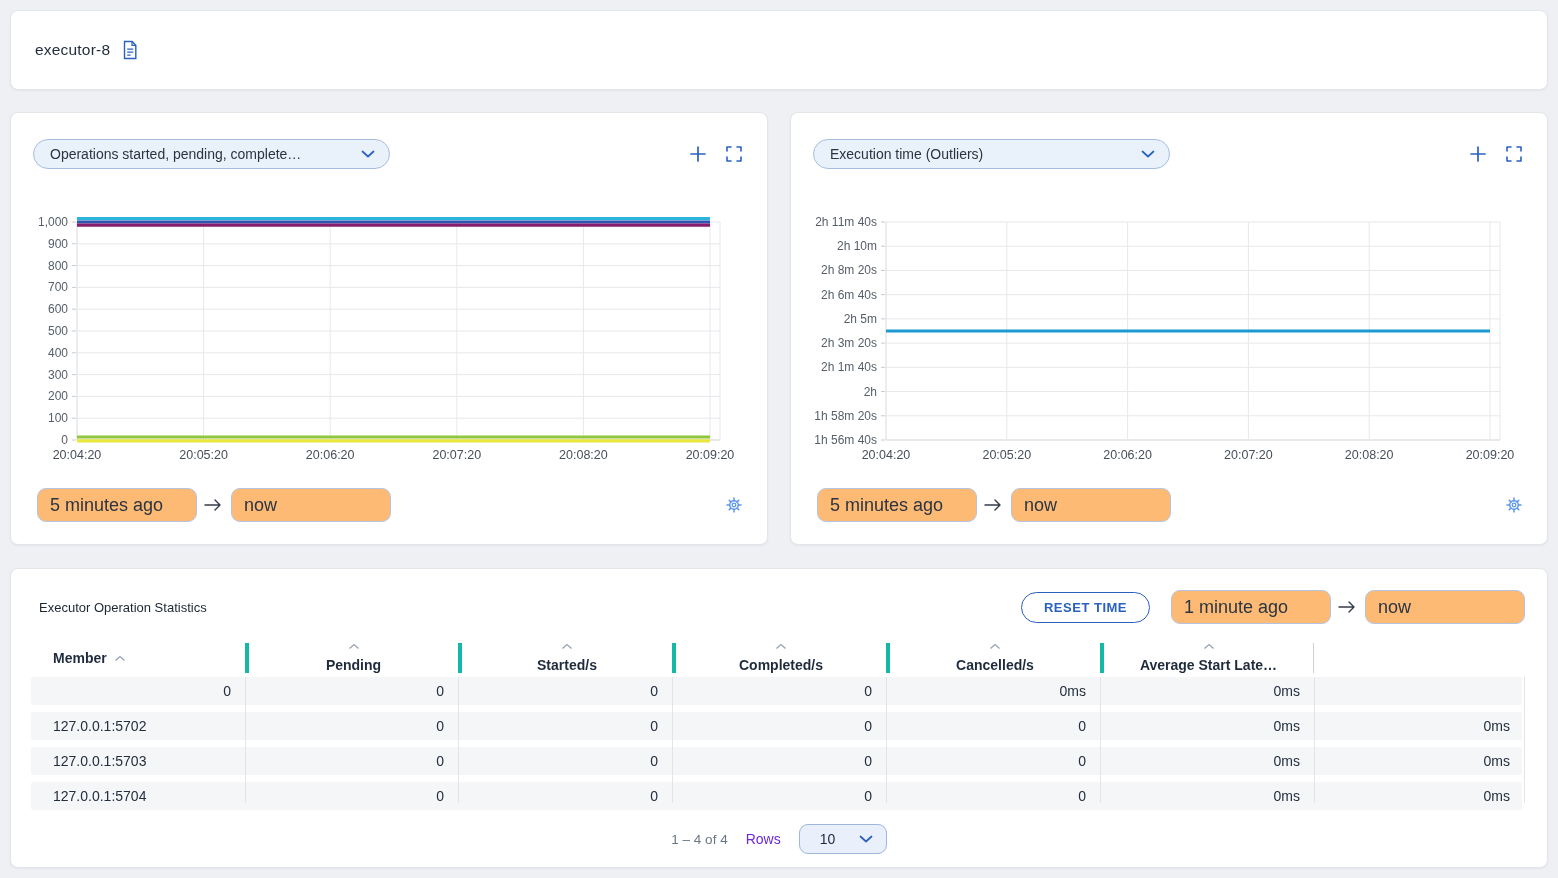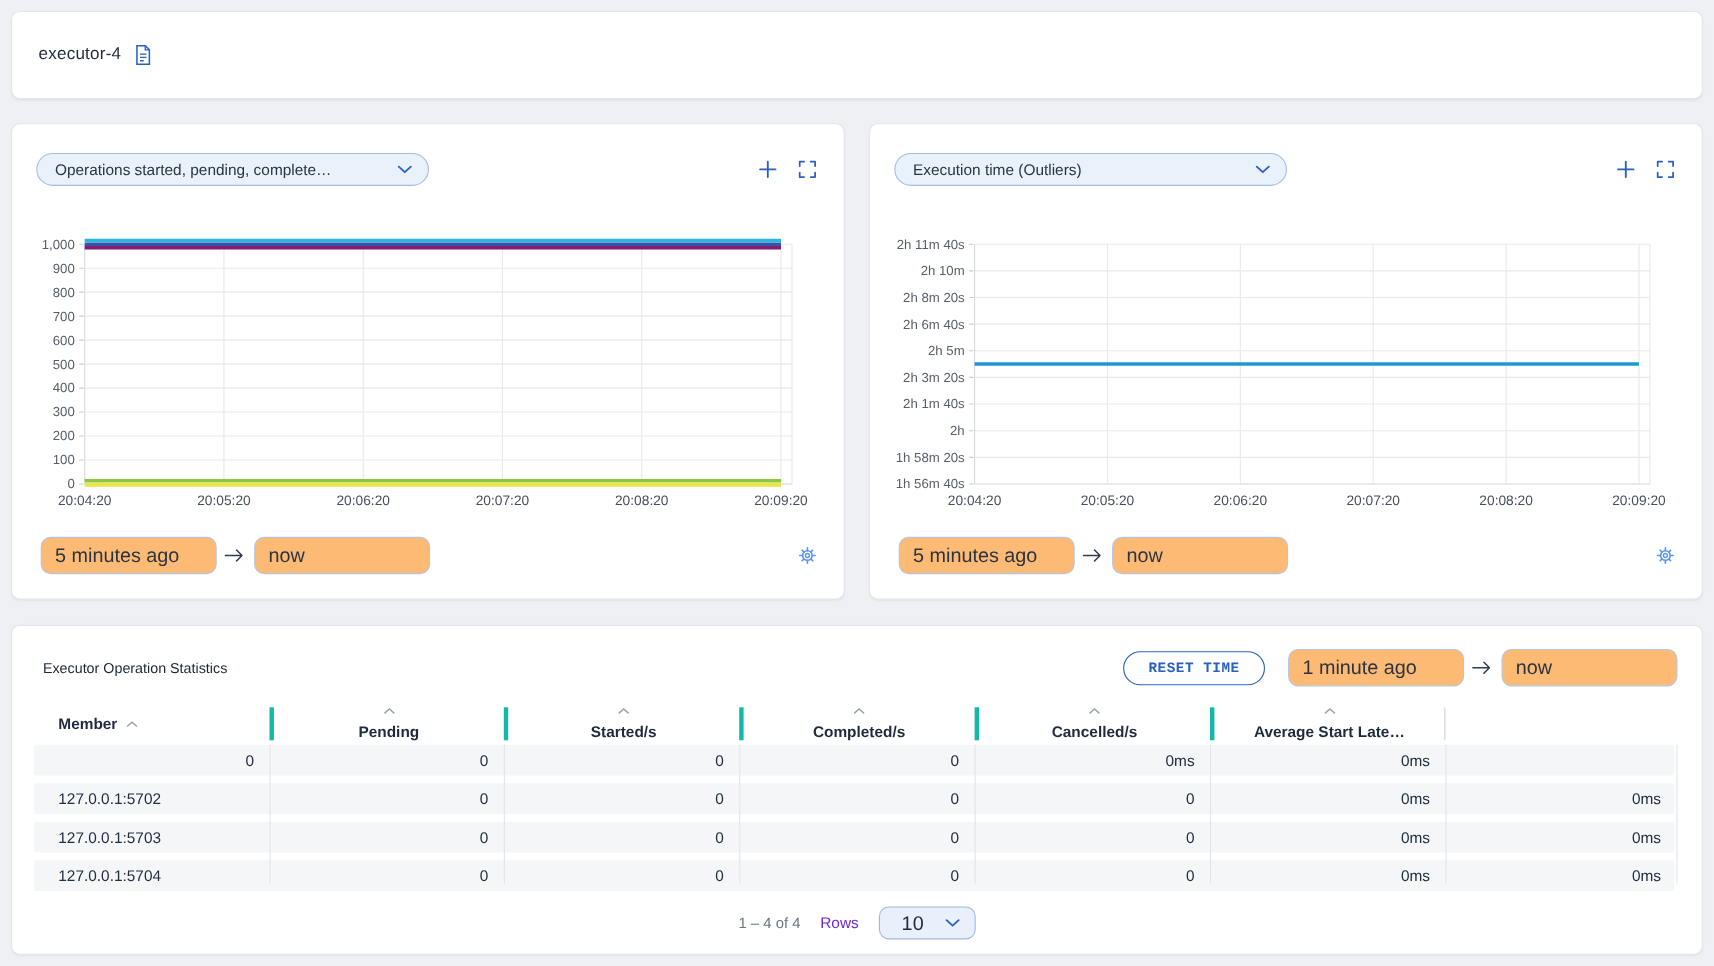--- a/index.html
+++ b/index.html
@@ -49,21 +49,21 @@
   
   #stats-card { left:10px; top:568px; width:1538px; height:300px; }
   .stats-head { display:flex; align-items:center; padding:21px 22px 0 28px; }
   .stats-title { font-size:13px; color:#1c2733; }
   .stats-head .right { margin-left:auto; display:flex; align-items:center; gap:7px; }
   .reset-btn {
     height:31px; padding:0 22px; margin-right:14px;
     background:#fff; border:1.5px solid #2a61c0; border-radius:17px;
     color:#2a61c0; font-size:13px; font-weight:bold; letter-spacing:.5px;
     display:flex; align-items:center; cursor:pointer;
-    font-family:Liberation Mono, monospace;
+    font-family:Liberation Sans, sans-serif;
   }
   .tbl { margin:19px 25px 0 20px; }
   .thead, .trow { display:grid;
     grid-template-columns:214px 213px 214px 214px 214px 214px 210px; }
   .thead { height:26px; margin-bottom:8px; }
   .thead .cell { display:flex; align-items:center; font-size:14px; font-weight:bold;
     color:#1f2b3c; padding:0 14px; gap:7px; }
   .thead .cell.num { justify-content:flex-end; }
   .thead .cell + .cell { border-left:4px solid #14b8a6;flex-direction:column; }
   .thead .cell:last-child { border-right:1px solid #ccd1d8; }
@@ -76,28 +76,28 @@
   .trow .cell.member { padding-left:22px; }
   .vdiv { position:absolute; top:0; bottom:7px; width:1px; background:#e1e4e9; }
   .pager { display:flex; align-items:center; justify-content:center;
     gap:18px; margin-top:14px; }
   .pager .range { font-size:13.5px; color:#6a7585; }
   .pager .rows-lbl { font-size:14px; color:#6d28d9; }
   .rows-select {
     width:88px; height:30px; background:#e9f0fc;
     border:1px solid #9fb6de; border-radius:9px;
     display:flex; align-items:center; justify-content:space-between;
-    padding:0 13px 0 20px; cursor:pointer; font-size:18px; color:#202b3d;
+    padding:0 13px 0 20px; cursor:pointer; font-size:14px; color:#202b3d;
   }
 </style>
 </head>
 <body>
 
 <div class="card" id="title-card">
-  <span class="obj-title">executor-4</span>
+  <span class="obj-title">executor-8</span>
   <span class="icon-btn">
     <svg width="18" height="20" viewBox="0 0 18 20" fill="none">
       <path d="M3.5 1.5h7.6L14.8 5.3v13.2H3.5z" stroke="#2a61c0" stroke-width="1.4" fill="#ffffff"></path>
       <path d="M11 1.6v3.8h3.8" stroke="#2a61c0" stroke-width="1.2" fill="none"></path>
       <path d="M6.2 9.2h6M6.2 12.2h6M6.2 15.2h3.4" stroke="#2a61c0" stroke-width="1.2"></path>
     </svg>
   </span>
 </div>
 
 <div class="card chart-card" id="chart-card-0">

